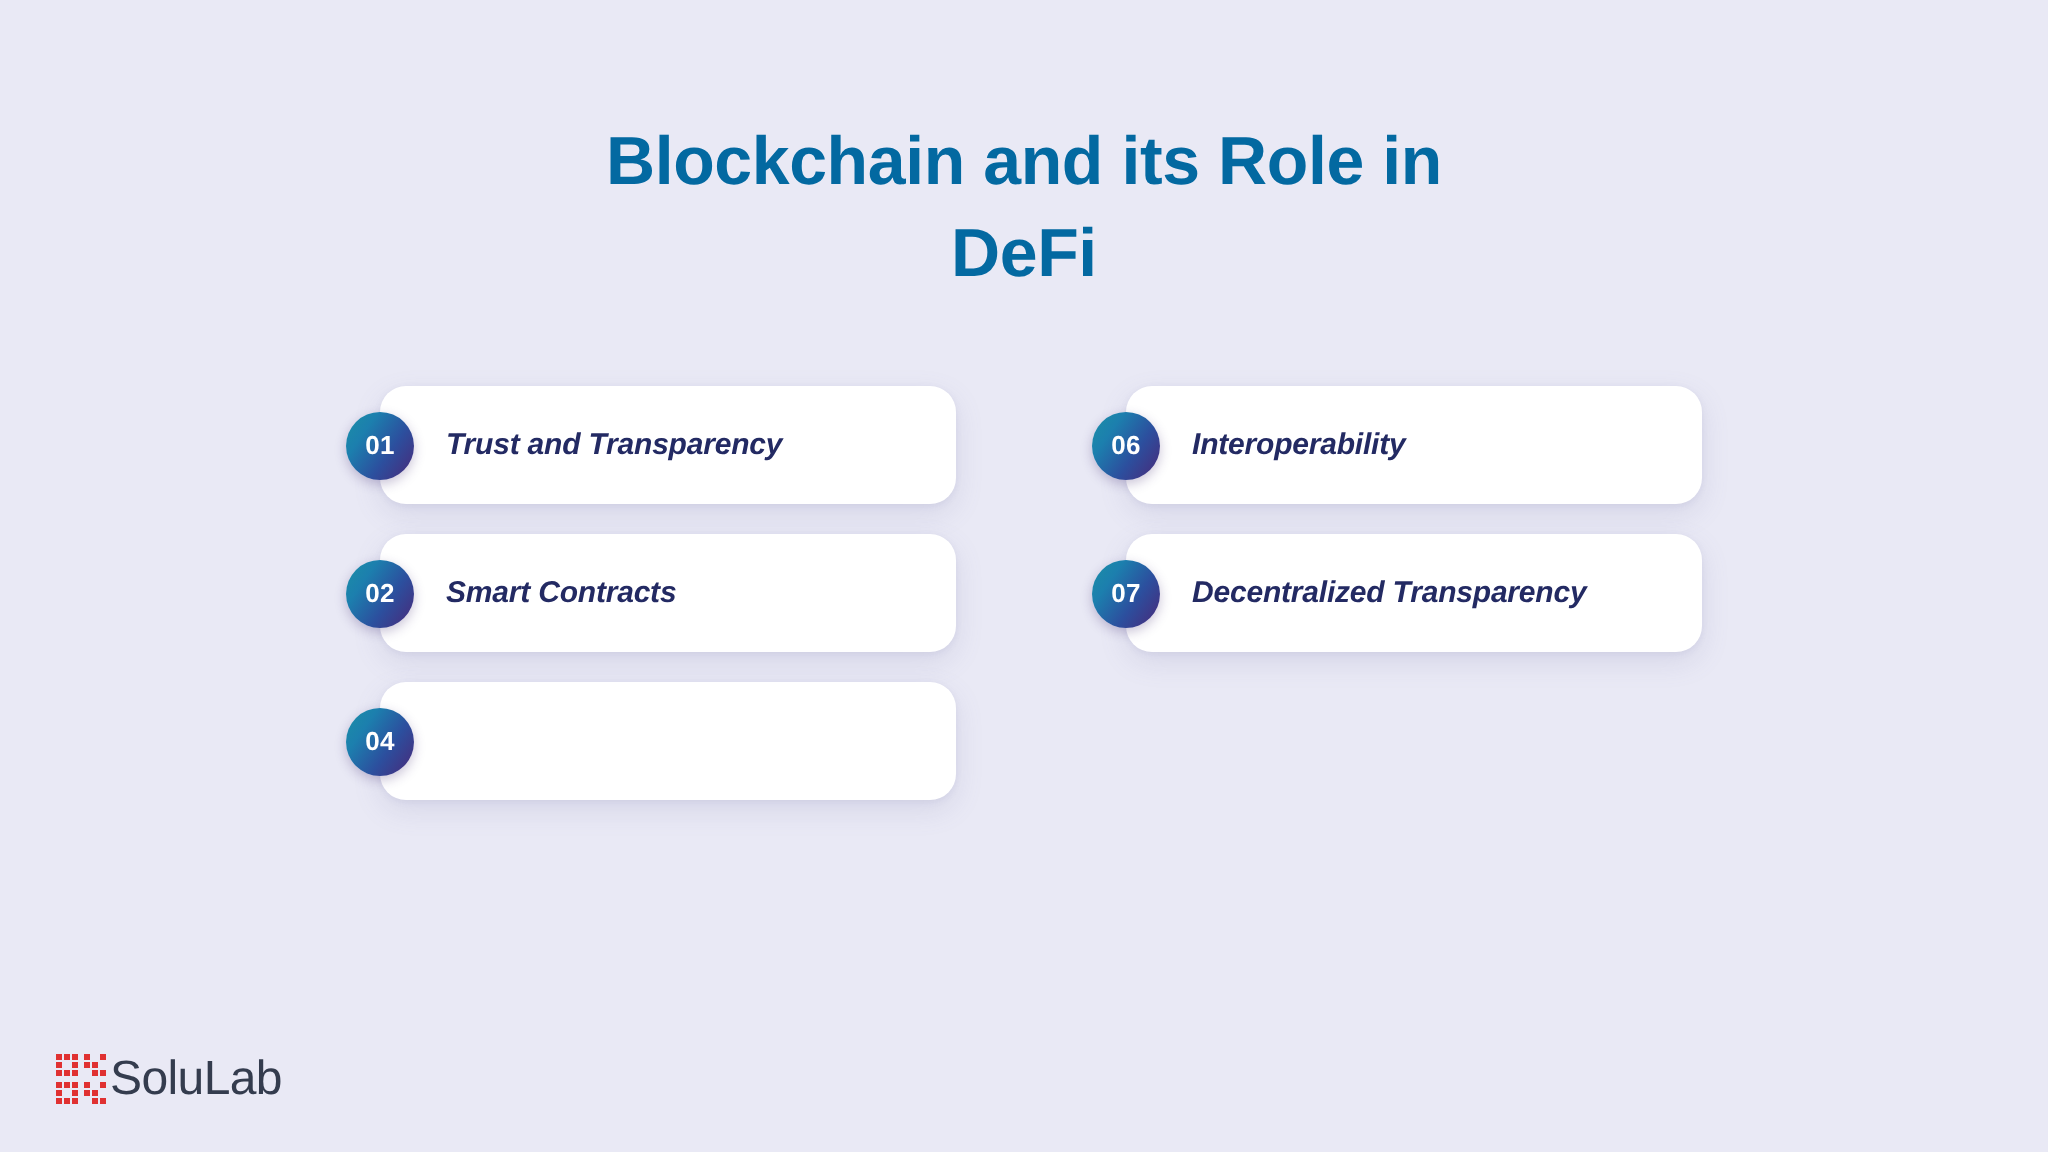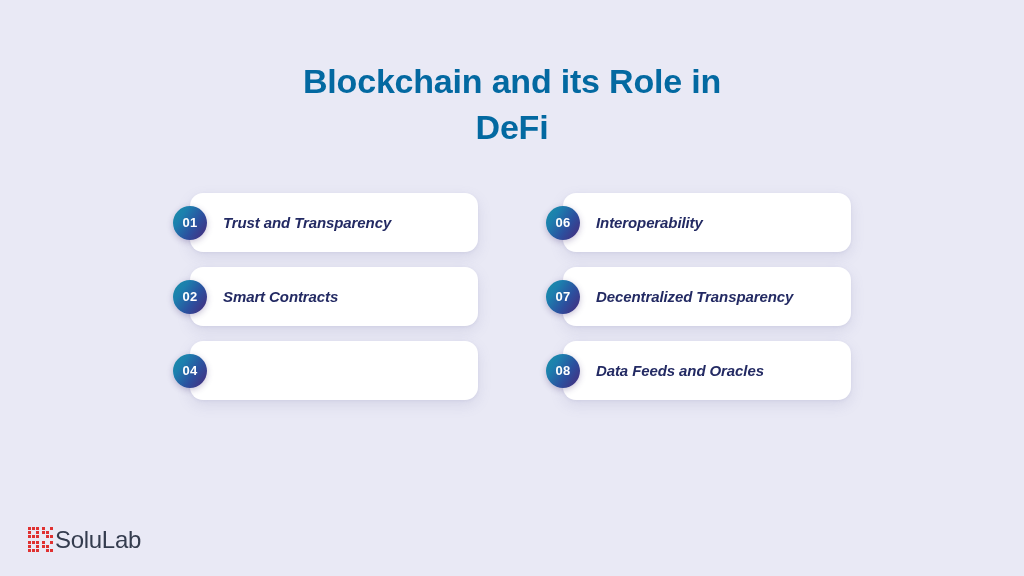--- a/index.html
+++ b/index.html
@@ -177,25 +177,20 @@
         <div class="badge">06</div>
         <div class="label">Interoperability</div>
       </div>
 
       <div class="row">
         <div class="card"></div>
         <div class="badge">07</div>
         <div class="label">Decentralized Transparency</div>
       </div>
 
-      <div class="row">
-        <div class="card"></div>
-        <div class="badge">08</div>
-        <div class="label">Data Feeds and Oracles</div>
-      </div>
 
     </div>
 
   </div>
 
   <div class="logo">
     <span class="logo-mark">
       <svg class="logo-mark" viewBox="0 0 26 26" xmlns="http://www.w3.org/2000/svg" aria-hidden="true">
         <g fill="#e03131">
           <rect x="0" y="0" width="3" height="3"></rect>

